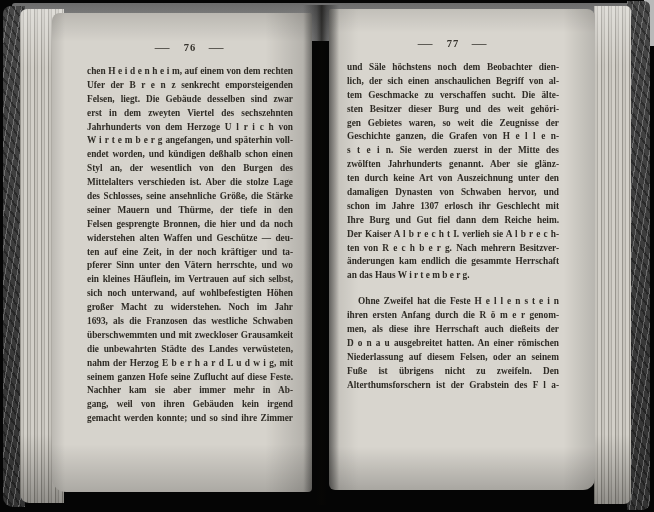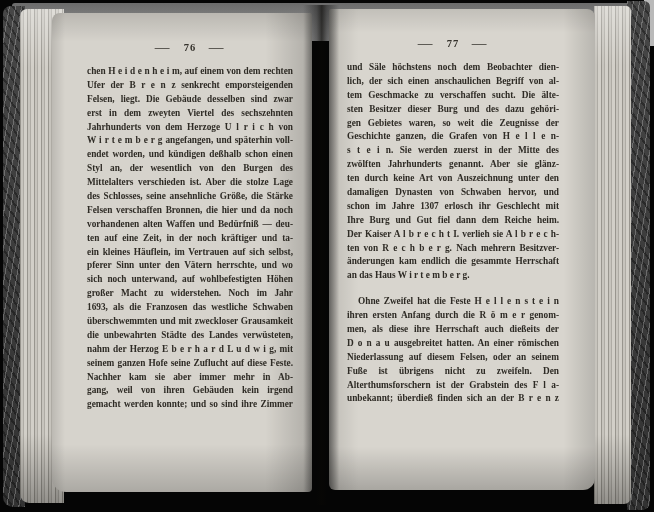--- a/index.html
+++ b/index.html
@@ -111,25 +111,26 @@
           <div class="line">chen H e i d e n h e i m, auf einem von dem rechten</div>
           <div class="line">Ufer der B r e n z senkrecht emporsteigenden hohen</div>
           <div class="line">Felsen, liegt. Die Gebäude desselben sind zwar</div>
           <div class="line">erst in dem zweyten Viertel des sechszehnten</div>
           <div class="line">Jahrhunderts von dem Herzoge U l r i c h von</div>
           <div class="line">W i r t e m b e r g angefangen, und späterhin voll-</div>
           <div class="line">endet worden, und kündigen deßhalb schon einen</div>
           <div class="line">Styl an, der wesentlich von den Burgen des</div>
           <div class="line">Mittelalters verschieden ist. Aber die stolze Lage</div>
           <div class="line">des Schlosses, seine ansehnliche Größe, die Stärke</div>
-          <div class="line">Felsen verschaffen Bronnen, die hier und da noch</div>
-          <div class="line">vorhandenen alten Waffen und Bedürfniß — deu-</div>
+          <div class="line">seiner Mauern und Thürme, der tiefe in den</div>
+          <div class="line">Felsen gesprengte Bronnen, die hier und da noch</div>
+          <div class="line">widerstehen alten Waffen und Geschütze — deu-</div>
           <div class="line">ten auf eine Zeit, in der noch kräftiger und ta-</div>
+          <div class="line">pferer Sinn unter den Vätern herrschte, und wo</div>
           <div class="line">ein kleines Häuflein, im Vertrauen auf sich selbst,</div>
-          <div class="line">pferer Sinn unter den Vätern herrschte, und wo</div>
           <div class="line">sich noch unterwand, auf wohlbefestigten Höhen</div>
           <div class="line">großer Macht zu widerstehen. Noch im Jahr</div>
           <div class="line">1693, als die Franzosen das westliche Schwaben</div>
           <div class="line">überschwemmten und mit zweckloser Grausamkeit</div>
           <div class="line">die unbewahrten Städte des Landes verwüsteten,</div>
           <div class="line">nahm der Herzog E b e r h a r d L u d w i g, mit</div>
           <div class="line">seinem ganzen Hofe seine Zuflucht auf diese Feste.</div>
           <div class="line">Nachher kam sie aber immer mehr in Ab-</div>
           <div class="line">gang, weil von ihren Gebäuden kein irgend</div>
           <div class="line">gemacht werden konnte; und so sind ihre Zimmer</div>
@@ -141,21 +142,21 @@
     <div class="pagehead">
       <span class="dash">—</span>
       <span>77</span>
       <span class="dash">—</span>
     </div>
     <div class="body" id="right-body">
         <div class="para">
           <div class="line">und Säle höchstens noch dem Beobachter dien-</div>
           <div class="line">lich, der sich einen anschaulichen Begriff von al-</div>
           <div class="line">tem Geschmacke zu verschaffen sucht. Die älte-</div>
-          <div class="line">sten Besitzer dieser Burg und des dazu gehöri-</div>
+          <div class="line">sten Besitzer dieser Burg und des weit gehöri-</div>
           <div class="line">gen Gebietes waren, so weit die Zeugnisse der</div>
           <div class="line">Geschichte ganzen, die Grafen von H e l l e n-</div>
           <div class="line">s t e i n.  Sie werden zuerst in der Mitte des</div>
           <div class="line">zwölften Jahrhunderts genannt. Aber sie glänz-</div>
           <div class="line">ten durch keine Art von Auszeichnung unter den</div>
           <div class="line">damaligen Dynasten von Schwaben hervor, und</div>
           <div class="line">schon im Jahre 1307 erlosch ihr Geschlecht mit</div>
           <div class="line">Ihre Burg und Gut fiel dann dem Reiche heim.</div>
           <div class="line">Der Kaiser A l b r e c h t I. verlieh sie A l b r e c h-</div>
           <div class="line">ten von R e c h b e r g.  Nach mehrern Besitzver-</div>
@@ -163,17 +164,16 @@
           <div class="line ragged">an das Haus W i r t e m b e r g.</div>
         </div>
         <div class="para">
           <div class="line indent">Ohne Zweifel hat die Feste H e l l e n s t e i n</div>
           <div class="line">ihren ersten Anfang durch die R ö m e r genom-</div>
           <div class="line">men, als diese ihre Herrschaft auch dießeits der</div>
           <div class="line">D o n a u ausgebreitet hatten. An einer römischen</div>
           <div class="line">Niederlassung auf diesem Felsen, oder an seinem</div>
           <div class="line">Fuße ist übrigens nicht zu zweifeln.  Den</div>
           <div class="line">Alterthumsforschern ist der Grabstein des F l a-</div>
-          <div class="line">unbekannt; überdieß finden sich an der B r e n z</div>
         </div>
       </div>
   </div>
 </div>
 
 </body></html>

